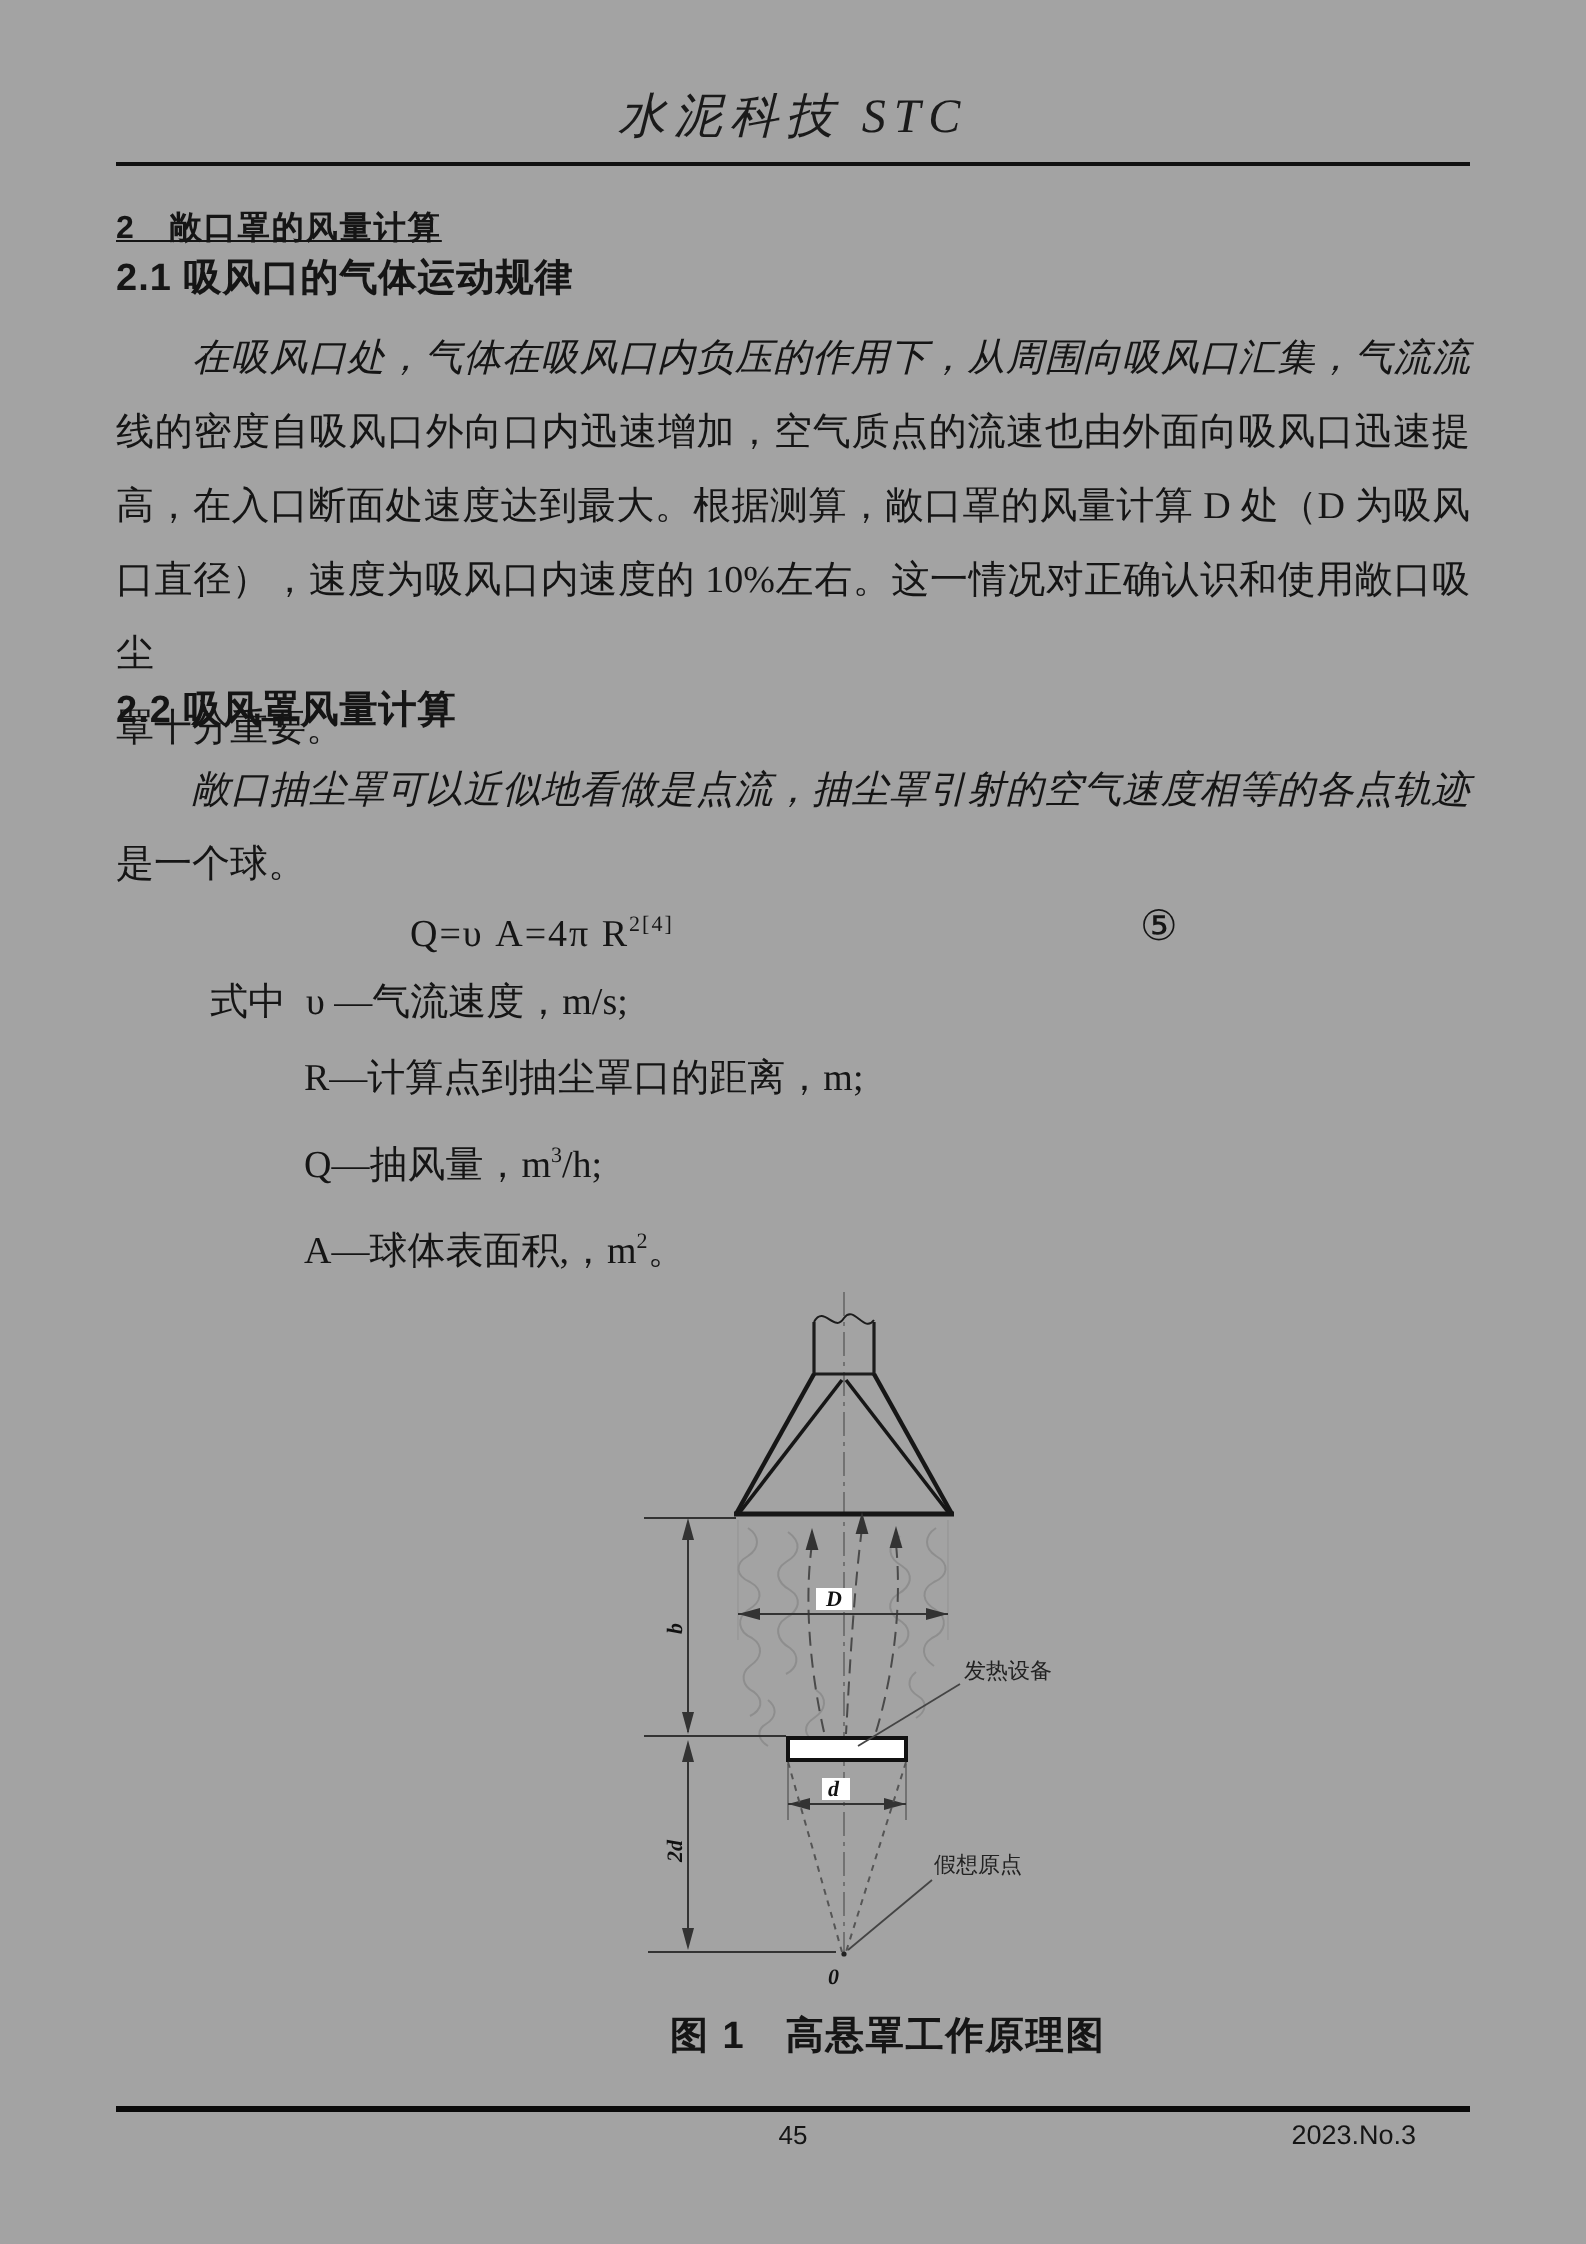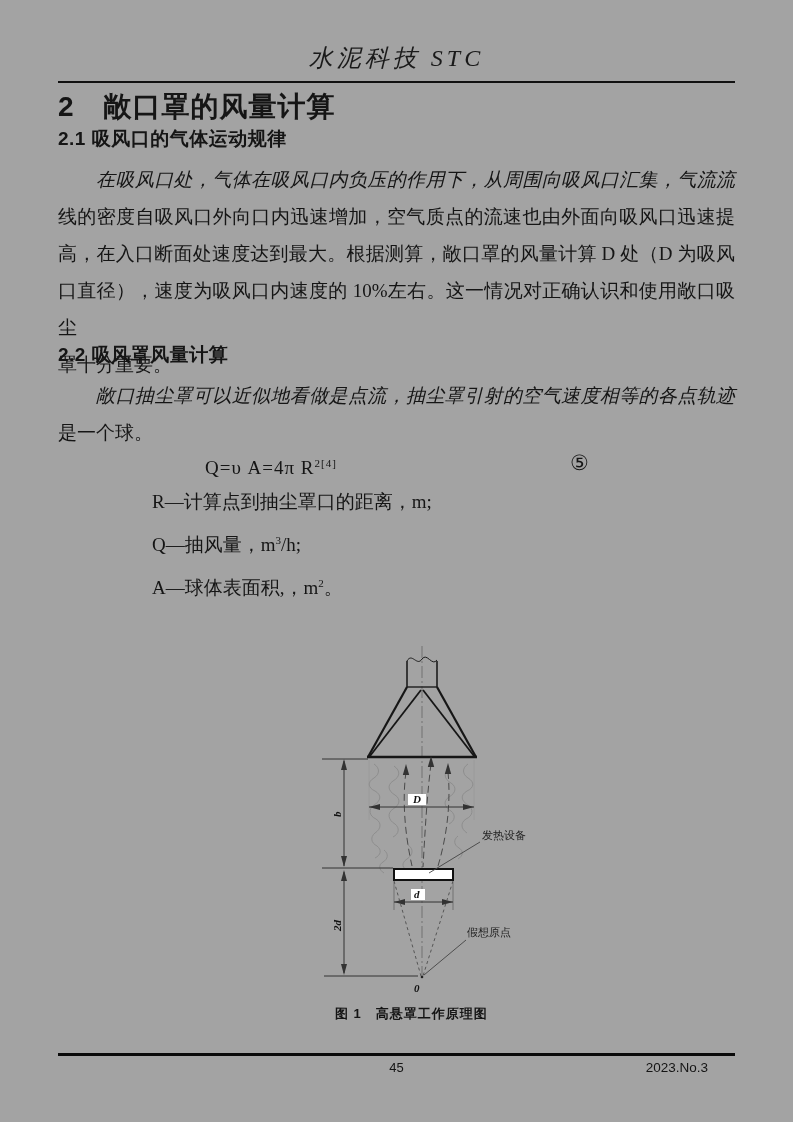--- a/index.html
+++ b/index.html
@@ -8,22 +8,22 @@
     font-family:"Liberation Serif","DejaVu Serif",serif;color:#151515;
     overflow:hidden;margin:0 auto;
   }
   .abs{position:absolute;}
   .journal-title{
     top:42px;left:0;right:0;text-align:center;
     font-size:24px;font-style:italic;letter-spacing:4px;color:#1a1a1a;
   }
   .top-rule{top:81px;left:58px;right:58px;height:2px;background:#111;}
   .h2{
-    top:88px;left:58px;font-family:"Liberation Sans","DejaVu Sans",sans-serif;
-    font-weight:bold;font-size:28px;letter-spacing:1px;
+    top:104px;left:58px;font-family:"Liberation Sans","DejaVu Sans",sans-serif;
+    font-weight:bold;font-size:16px;letter-spacing:1px;text-decoration:underline;
   }
   .h3{
     font-family:"Liberation Sans","DejaVu Sans",sans-serif;
     font-weight:bold;font-size:19px;letter-spacing:0.5px;
   }
   .h31{top:126px;left:58px;}
   .h32{top:342px;left:58px;}
   .para{left:58px;width:677px;font-size:19px;line-height:37px;}
   .p1{top:161px;}
   .p2{top:377px;}
@@ -35,21 +35,21 @@
   .eq-body sup{font-size:11px;}
   .eq-num{position:absolute;left:512px;top:0;font-size:21px;}
   .defs{top:483px;left:58px;width:677px;font-size:19px;line-height:38px;}
   .def-line{padding-left:94px;}
   .def-line.first{padding-left:47px;}
   .def-lead{margin-right:10px;}
   .def-line sup{font-size:11px;}
   .figure{top:640px;left:310px;width:280px;height:360px;}
   .caption{
     top:1005px;left:335px;font-family:"Liberation Sans","DejaVu Sans",sans-serif;
-    font-weight:bold;font-size:13px;letter-spacing:1px;
+    font-weight:bold;font-size:19px;letter-spacing:1px;
   }
   .footer-rule{top:1053px;left:58px;right:58px;height:3px;background:#0a0a0a;}
   .page-number{top:1060px;left:0;right:0;text-align:center;
     font-family:"Liberation Sans","DejaVu Sans",sans-serif;font-size:13px;}
   .issue{top:1060px;right:85px;
     font-family:"Liberation Sans","DejaVu Sans",sans-serif;font-size:13.5px;}
   svg{display:block;}
   .fig-cjk{font-family:"Liberation Sans","DejaVu Sans",sans-serif;font-size:11px;fill:#222;}
   .fig-dim{font-family:"Liberation Serif","DejaVu Serif",serif;font-style:italic;font-weight:bold;font-size:11px;fill:#111;}
 </style>
@@ -78,20 +78,23 @@
     <div class="line fill indent">敞口抽尘罩可以近似地看做是点流，抽尘罩引射的空气速度相等的各点轨迹</div>
     <div class="line">是一个球。</div>
   </div>
 
   <div class="abs equation">
     <span class="eq-body"><span>Q=υ A=4π R</span><sup>2[4]</sup></span>
     <span class="eq-num">⑤</span>
   </div>
 
   <div class="abs defs">
+    <div class="def-line first">
+      <span class="def-lead">式中</span><span>υ —气流速度，m/s;</span>
+    </div>
     <div class="def-line">
       <span>R—计算点到抽尘罩口的距离，m;</span>
     </div>
     <div class="def-line">
       <span>Q—抽风量，m</span><sup>3</sup><span>/h;</span>
     </div>
     <div class="def-line">
       <span>A—球体表面积,，m</span><sup>2</sup><span>。</span>
     </div>
   </div>

